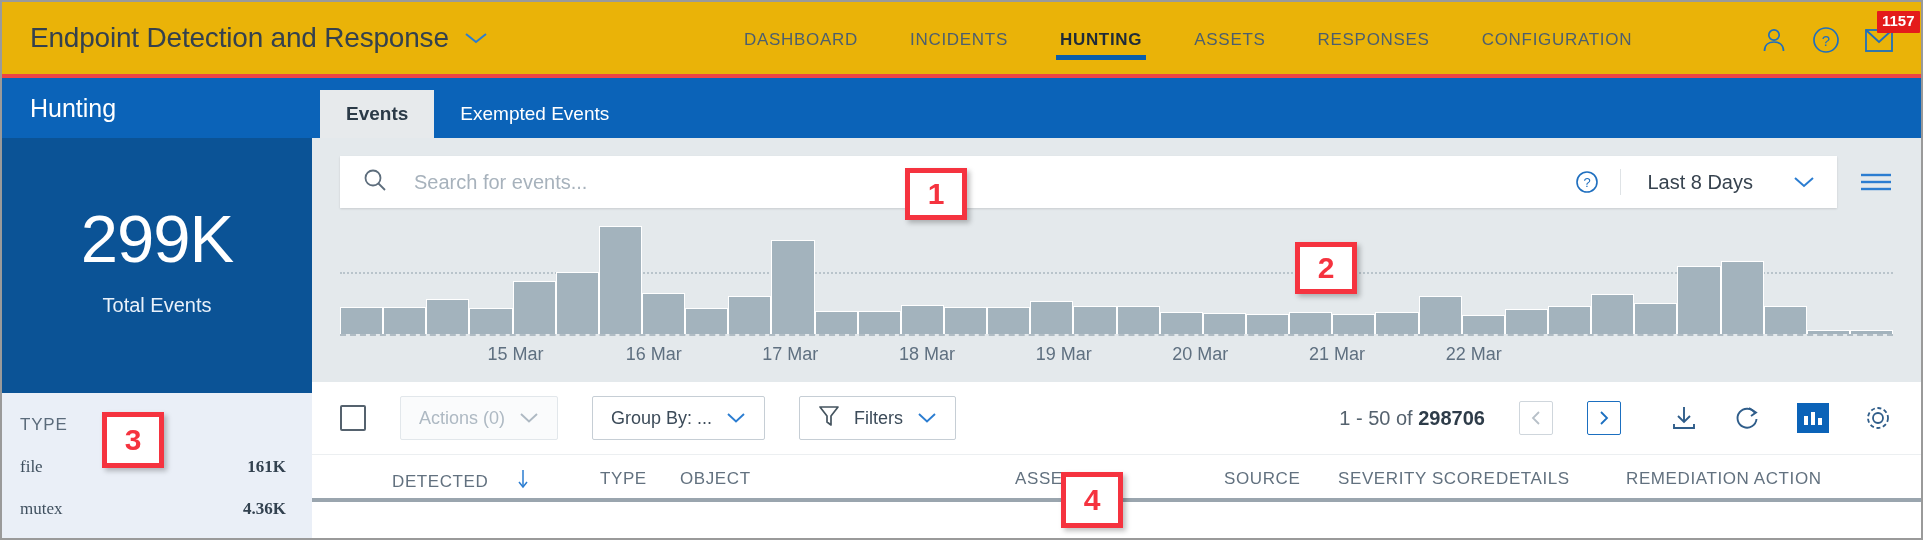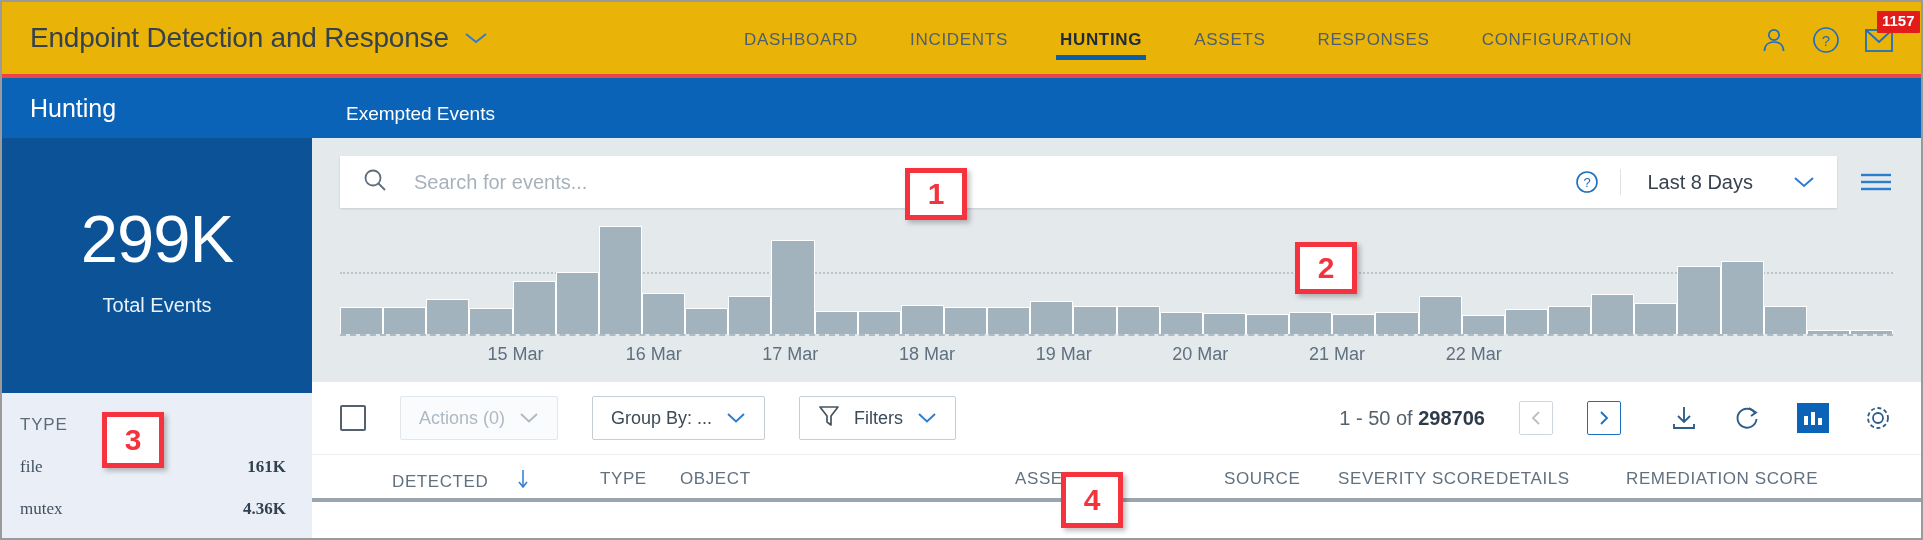--- a/index.html
+++ b/index.html
@@ -303,20 +303,21 @@
       <div class="facet-row">
         <span>mutex</span>
         <span class="facet-val">4.36K</span>
       </div>
     </div>
   </div>
 
   <div class="content">
 
     <div class="tabstrip">
+      <div class="tab active">Events</div>
       <div class="tab">Exempted Events</div>
     </div>
 
     <div class="searchrow">
       <div class="searchbox">
         <div class="search-input-wrap">
           <span>
             <svg width="26" height="26" viewBox="0 0 26 26">
                 <circle cx="11" cy="11" r="7.5" fill="none" stroke="#5d6d7c" stroke-width="1.8"></circle>
                 <line x1="16.5" y1="16.5" x2="23" y2="23" stroke="#5d6d7c" stroke-width="1.8"></line>
@@ -500,21 +501,21 @@
         <div class="th" style="left: 912px;">
           <span>SOURCE</span>
         </div>
         <div class="th" style="left: 1026px;">
           <span>SEVERITY SCORE</span>
         </div>
         <div class="th" style="left: 1184px;">
           <span>DETAILS</span>
         </div>
         <div class="th" style="left: 1314px;">
-          <span>REMEDIATION SCORE</span>
+          <span>REMEDIATION ACTION</span>
         </div>
       </div>
   </div>
 
 <div class="anno" style="left: 903px; top: 166px; width: 62px; height: 52px;">1</div>
     <div class="anno" style="left: 1293px; top: 240px; width: 62px; height: 52px;">2</div>
     <div class="anno" style="left: 100px; top: 410px; width: 62px; height: 56px;">3</div>
     <div class="anno" style="left: 1059px; top: 470px; width: 62px; height: 56px;">4</div>
   </div>
 

